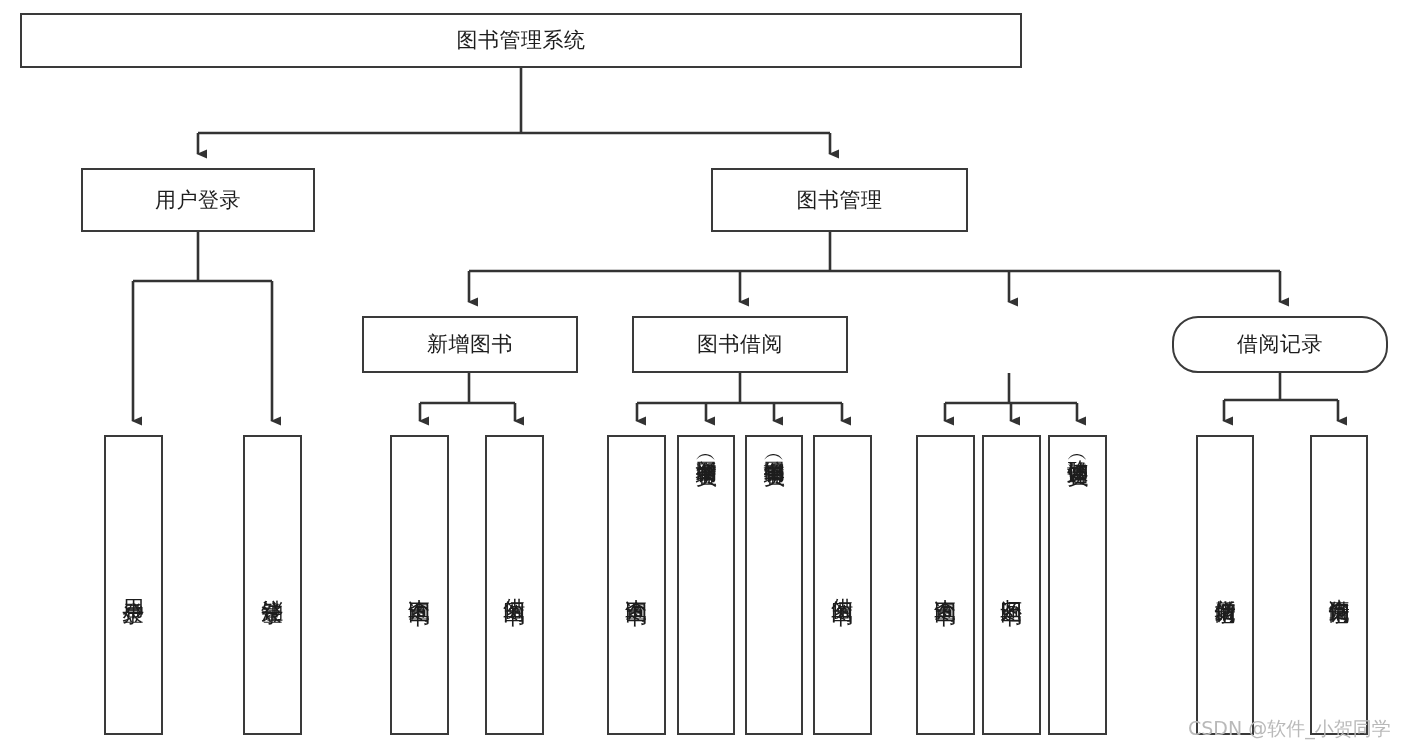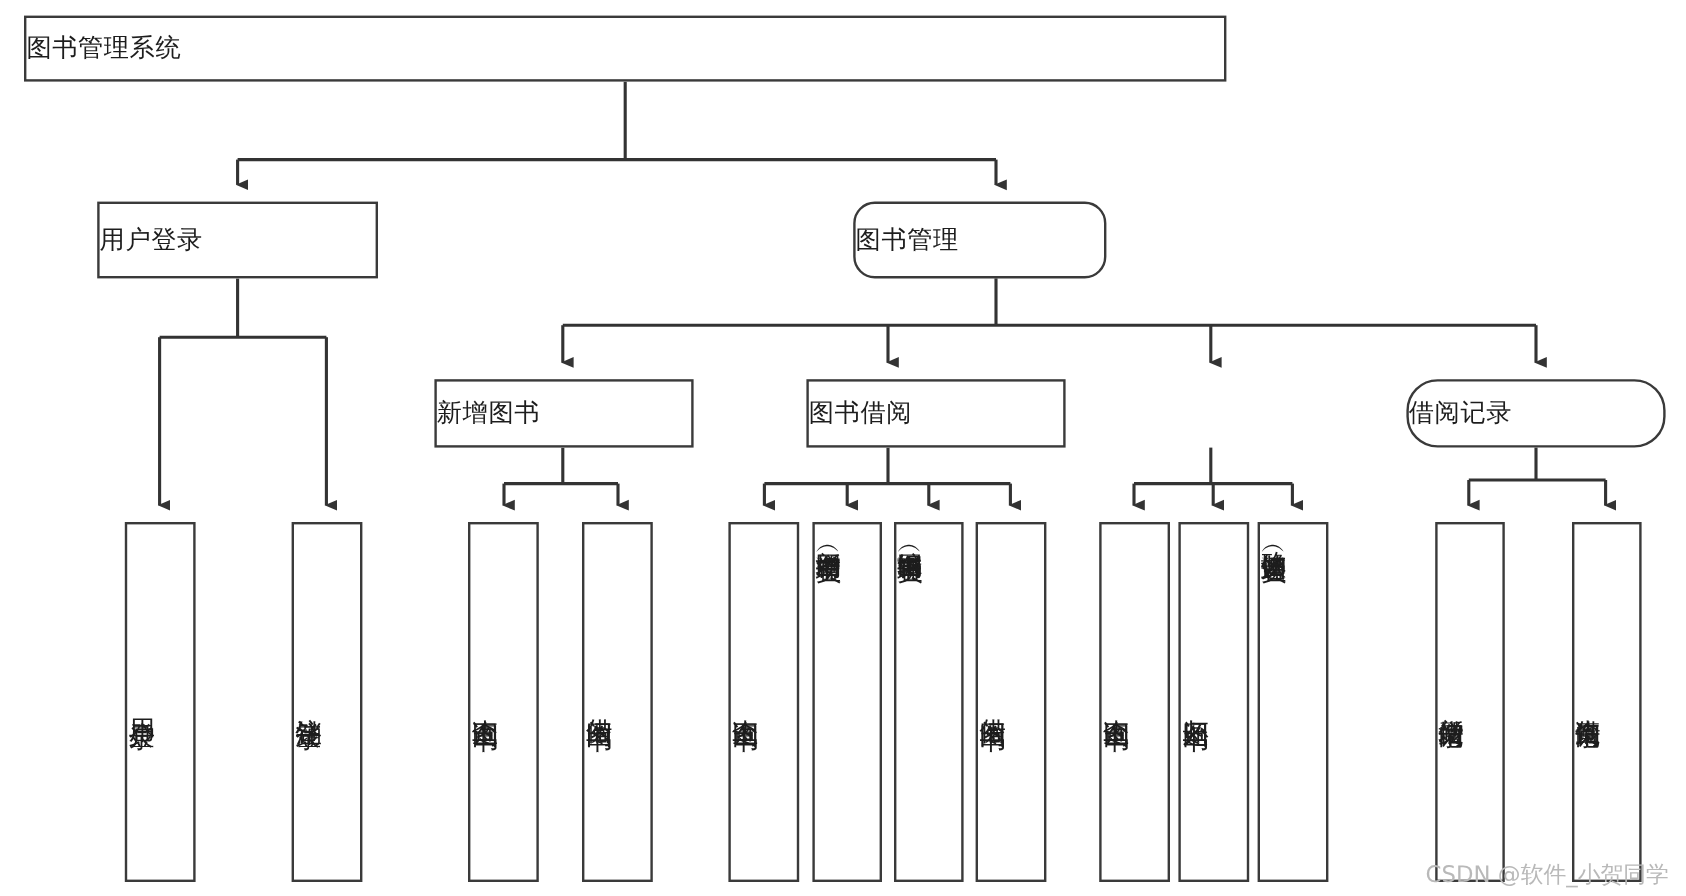--- a/index.html
+++ b/index.html
@@ -25,21 +25,21 @@
     height: 747px;
   }
   .node {
     position: absolute;
     box-sizing: border-box;
     border: 2px solid #3a3a3a;
     background: #ffffff;
     color: #1a1a1a;
     display: flex;
     align-items: center;
-    justify-content: flex-start;
+    justify-content: center;
     text-align: center;
     z-index: 2;
   }
   .node-label {
     display: block;
     line-height: 1.18;
     letter-spacing: 0.5px;
     color: #1d1d1d;
   }
   .node.horiz .node-label {
@@ -129,28 +129,28 @@
     </g>
   </svg>
 
   <div class="node horiz" style="left:20px; top:13px; width:1002px; height:55px;">
     <span class="node-label">图书管理系统</span>
   </div>
 
   <div class="node horiz" style="left:81px; top:168px; width:234px; height:64px;">
     <span class="node-label">用户登录</span>
   </div>
-  <div class="node horiz" style="left:711px; top:168px; width:211px; height:64px;border-radius:18px;">
+  <div class="node horiz" style="left:711px; top:168px; width:257px; height:64px;">
     <span class="node-label">图书管理</span>
   </div>
 
   <div class="node horiz" style="left:362px; top:316px; width:216px; height:57px;">
     <span class="node-label">新增图书</span>
   </div>
-  <div class="node horiz" style="left:632px; top:316px; width:216px; height:57px;margin-left:40px;">
+  <div class="node horiz" style="left:632px; top:316px; width:216px; height:57px;">
     <span class="node-label">图书借阅</span>
   </div>
   <div class="node horiz" style="left:1172px; top:316px; width:216px; height:57px;border-radius:26px;">
     <span class="node-label">借阅记录</span>
   </div>
 
   <div class="node vert" style="left:104px; top:435px; width:59px; height:300px; align-items:center;">
     <span class="node-label">用户登录</span>
   </div>
   <div class="node vert" style="left:243px; top:435px; width:59px; height:300px; align-items:center;">

